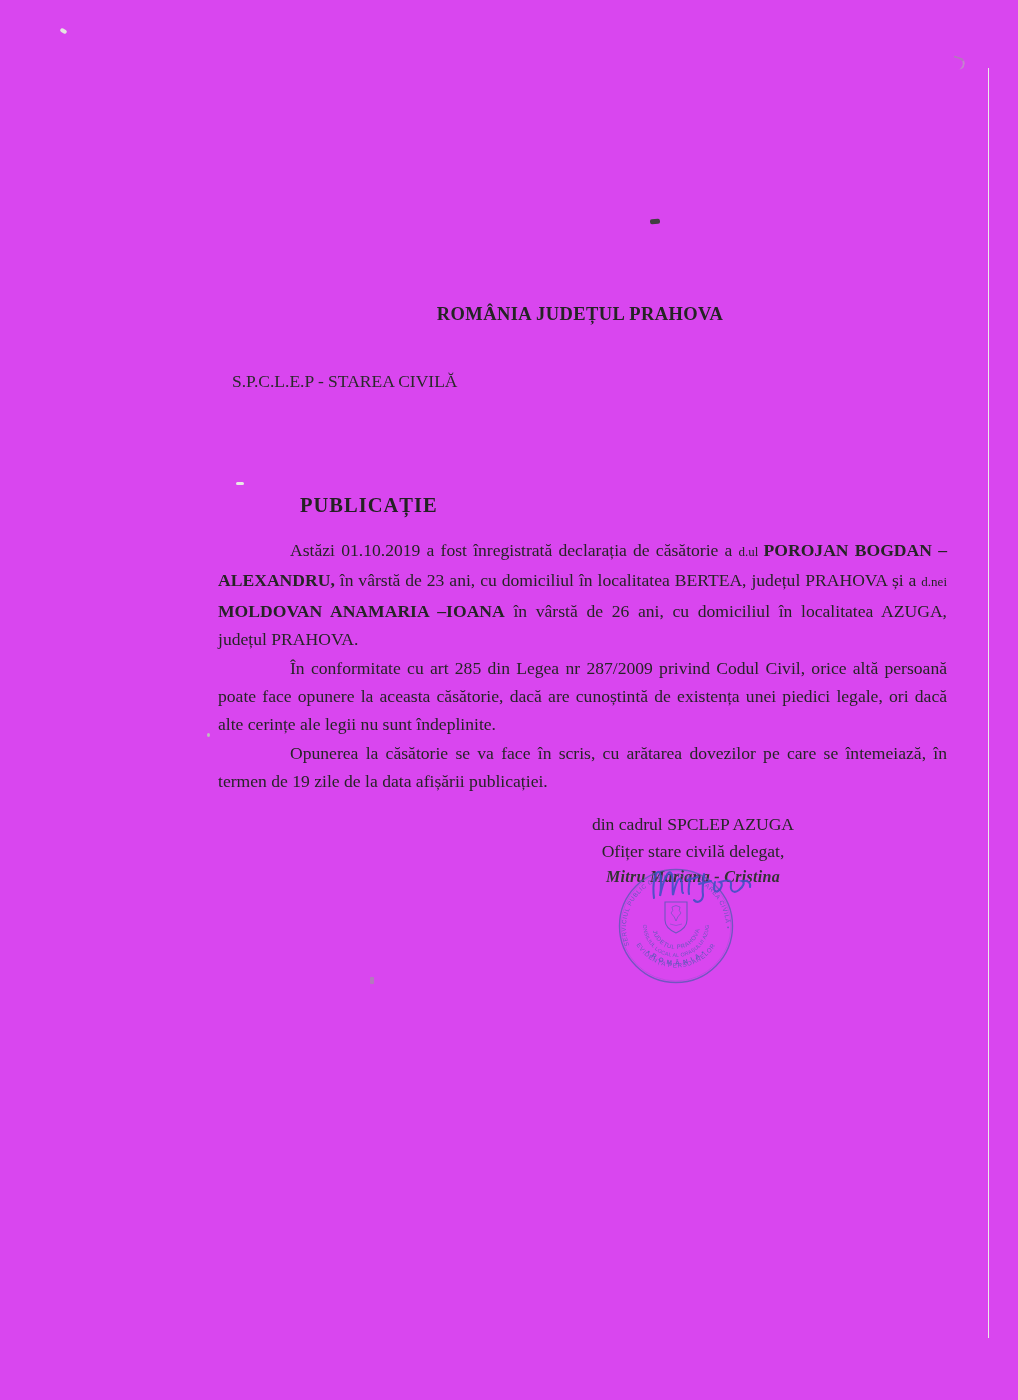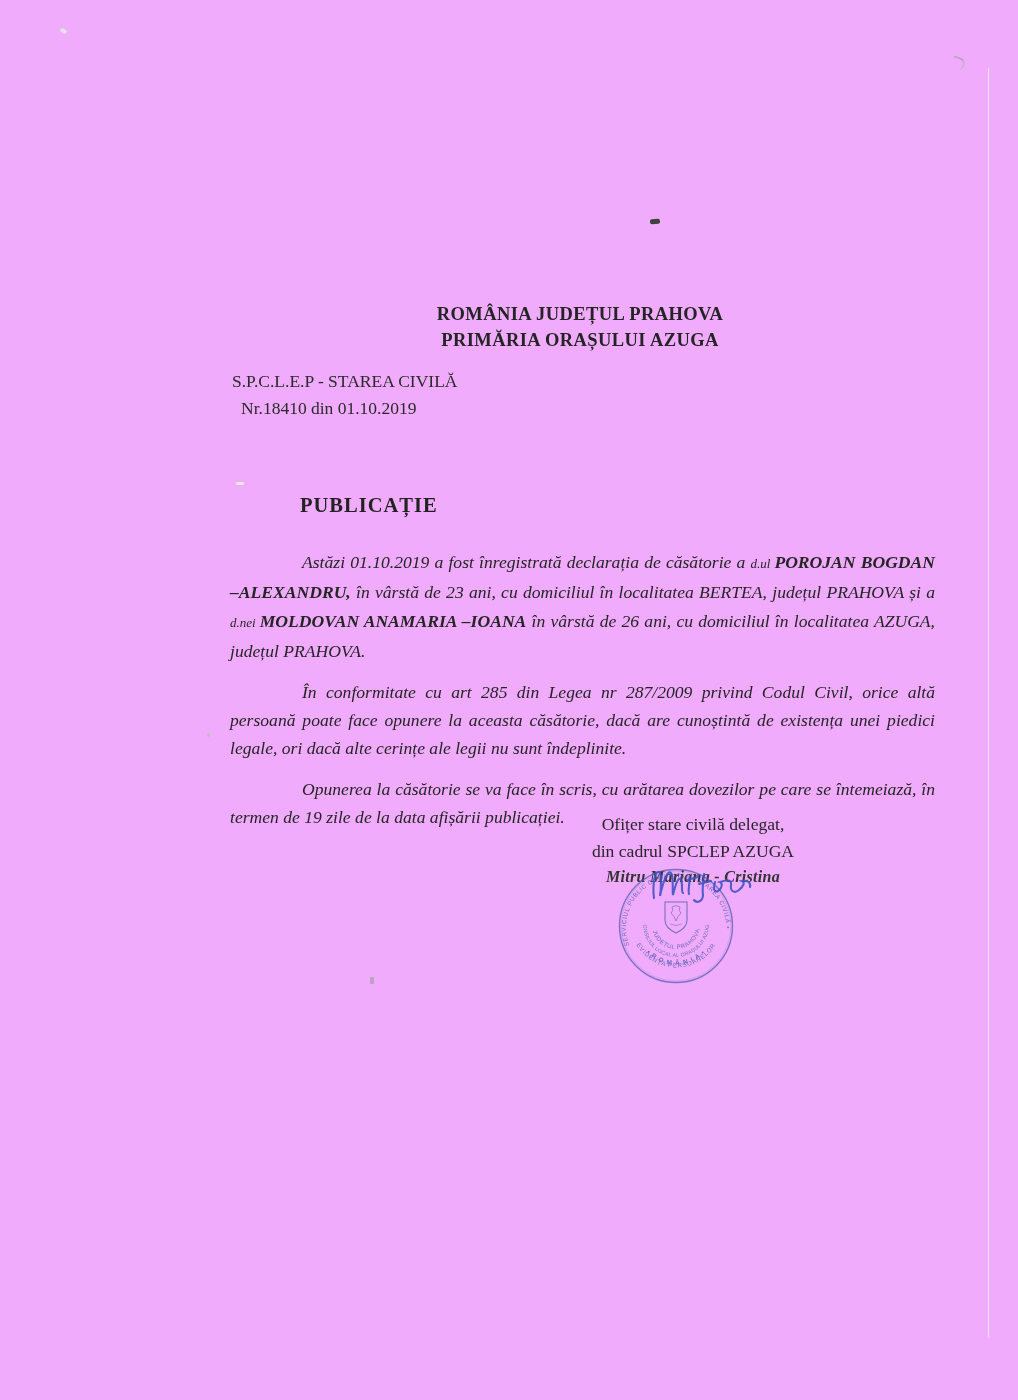--- a/index.html
+++ b/index.html
@@ -1,21 +1,21 @@
 <!DOCTYPE html>
 <html><head>
 <meta charset="utf-8">
 <style>
   html, body { margin: 0; padding: 0; background: #e9e9e7; }
   .page {
     position: relative;
     width: 1018px;
     height: 1400px;
     margin: 0 auto;
-    background: #f0abfc;
+    background: #d946ef;
     overflow: hidden;
     color: #1e1e1e;
     font-family: "Liberation Serif", "DejaVu Serif", serif;
   }
 
   
   .header-block {
     position: absolute;
     left: 300px; top: 301px; width: 560px;
     text-align: center;
@@ -47,21 +47,21 @@
 
   
   .body-block {
     position: absolute;
     left: 218px; top: 536px; width: 729px;
     font-size: 17.6px;
     line-height: 28.4px;
     text-align: justify;
     color: #252525;
   }
-  .body-block p.para { margin: 12px; text-indent: 72px; font-style: italic; }
+  .body-block p.para { margin: 0; text-indent: 72px; }
   .body-block .b { font-weight: bold; }
   .body-block .sm { font-size: 13px; }
 
   
   .sig-block {
     position: absolute;
     left: 528px; top: 811px; width: 330px;
     text-align: center;
     font-size: 17.6px;
     line-height: 26.5px;
@@ -90,39 +90,37 @@
   .a-speck3 { left: 60px; top: 29px; width: 7px; height: 4px; background: #e4e4e0; border-radius: 2px; transform: rotate(30deg); }
   .a-speck4 { left: 236px; top: 482px; width: 8px; height: 3px; background: #e9e9e5; border-radius: 2px; }
 </style>
 </head>
 <body>
 
 <div class="page">
 
   <div class="header-block">
     <div>ROMÂNIA JUDEȚUL PRAHOVA</div>
-    <div>PRIMĂRIA ORAȘULUI AZUGA</div>
   </div>
 
   <div class="office-block">
     <div>S.P.C.L.E.P - STAREA CIVILĂ</div>
-    <div class="nr-line">Nr.18410 din 01.10.2019</div>
   </div>
 
   <div class="doc-title">PUBLICAȚIE</div>
 
   <div class="body-block">
       <p class="para"><span>Astăzi 01.10.2019 a fost înregistrată declarația de căsătorie a </span><span class="sm">d.ul </span><span class="b">POROJAN BOGDAN –ALEXANDRU,</span><span> în vârstă de 23 ani, cu domiciliul în localitatea BERTEA, județul PRAHOVA și a </span><span class="sm">d.nei </span><span class="b">MOLDOVAN ANAMARIA –IOANA</span><span> în vârstă de 26 ani, cu domiciliul în localitatea AZUGA, județul PRAHOVA.</span></p>
       <p class="para"><span>În conformitate cu art 285 din Legea nr 287/2009 privind Codul Civil, orice altă persoană poate face opunere la aceasta căsătorie, dacă are cunoștintă de existența unei piedici legale, ori dacă alte cerințe ale legii nu sunt îndeplinite.</span></p>
       <p class="para"><span>Opunerea la căsătorie se va face în scris, cu arătarea dovezilor pe care se întemeiază, în termen de 19 zile de la data afișării publicației.</span></p>
     </div>
 
   <div class="sig-block">
+    <div>din cadrul SPCLEP AZUGA</div>
     <div>Ofițer stare civilă delegat,</div>
-    <div>din cadrul SPCLEP AZUGA</div>
     <div class="sig-name">Mitru Mariana - Cristina</div>
   </div>
 
   <div class="stamp-wrap">
     <svg width="120" height="120" viewBox="0 0 120 120">
       <g stroke="#4d5cb0" fill="none" opacity="0.72">
         <circle cx="60" cy="60" r="56.5" stroke-width="1.4"></circle>
         <circle cx="60" cy="60" r="55" stroke-width="0.5" opacity="0.5"></circle>
       </g>
       <defs>

